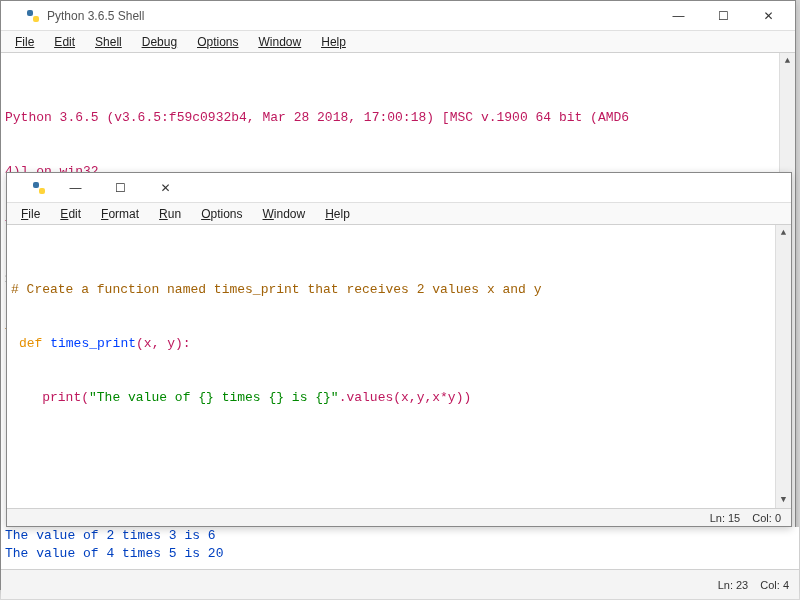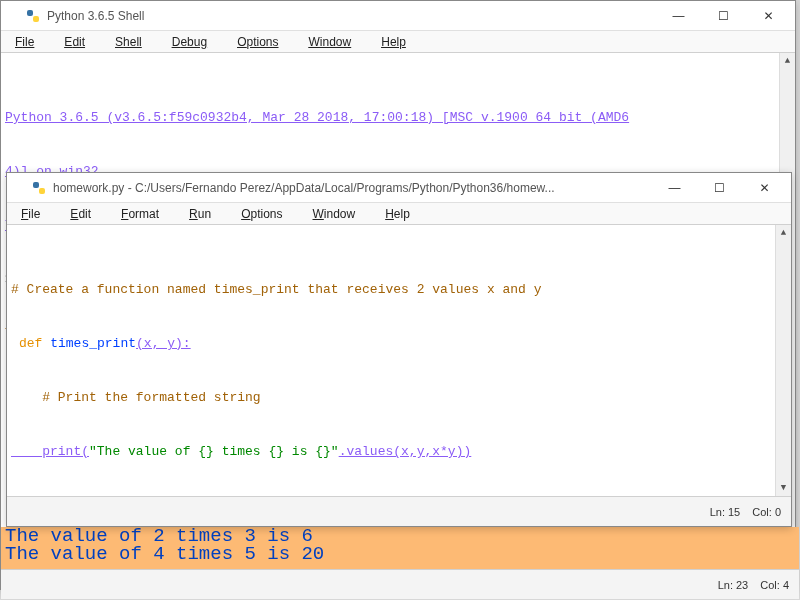--- a/index.html
+++ b/index.html
@@ -45,21 +45,21 @@
     font-size: 12px;
   }
   .menubar {
     height: 22px;
     display: flex;
     align-items: center;
     padding: 0 6px;
     border-bottom: 1px solid #d0d0d0;
     background: #f9f9f9;
     font-size: 12px;
-    gap: 14px;
+    gap: 4px;
   }
   .menu-item {
     padding: 2px 8px;
     color: #222;
     text-decoration: underline;
     text-decoration-color: rgba(0,0,0,0);
   }
   .menu-item::first-letter { text-decoration: underline; }
   .menubar .menu-item { text-decoration: none; }
   .menubar .u { text-decoration: underline; }
@@ -72,24 +72,24 @@
     white-space: pre;
     overflow: hidden;
     position: relative;
     color: #000;
   }
   .code-area .line { white-space: pre; }
   .c-comment { color: #a16207; }
   .c-kw { color: #e69000; margin-left: 8px; }
   .c-def { color: #0040ff; }
   .c-str { color: #008800; }
-  .c-black { color: #8b5cf6; text-decoration: underline; }
+  .c-black { color: #be185d; }
   .c-prompt { color: #333; }
   .statusbar {
-    height: 30px;
+    height: 18px;
     border-top: 1px solid #d0d0d0;
     background: #f4f4f4;
     font-size: 11px;
     color: #333;
     display: flex;
     justify-content: flex-end;
     align-items: center;
     padding: 0 10px;
     gap: 12px;
   }
@@ -112,23 +112,23 @@
   #shell-window {
     left: 0; top: 0; width: 796px; height: 590px;
   }
   #editor-window {
     left: 6px; top: 172px; width: 786px; height: 355px;
     z-index: 2;
   }
   .shell-lower {
     position: absolute;
     left: 1px; right: 1px; top: 527px; height: 54px;
-    background: #fdba74;
+    background: #ffffff;
     font-family: "Courier New", monospace;
-    font-size: 19px;
+    font-size: 13px;
     line-height: 18px;
     padding: 0 4px;
     z-index: 1;
   }
   .shell-lower .line { color: #0040c0; white-space: pre; }
   #shell-status {
     position: absolute;
     left: 1px; right: 1px; bottom: 1px; height: 30px;
     z-index: 1;
   }
@@ -185,21 +185,20 @@
 </div>
 
 <div class="window" id="editor-window">
   <div class="titlebar">
     <span class="py-icon">
       <svg width="16" height="16" viewBox="0 0 16 16">
           <rect x="2" y="2" width="6" height="6" rx="2" fill="#3672a4"></rect>
           <rect x="8" y="8" width="6" height="6" rx="2" fill="#ffd43b"></rect>
         </svg>
     </span>
-    <span class="title">homework.py - C:/Users/Fernando Perez/AppData/Local/Programs/Python/Python36/homew...</span>
     <div class="win-controls">
       <div class="win-btn">—</div>
       <div class="win-btn">☐</div>
       <div class="win-btn close">✕</div>
     </div>
   </div>
   <div class="menubar">
     <span class="menu-item">File</span>
     <span class="menu-item">Edit</span>
     <span class="menu-item">Format</span>
@@ -209,21 +208,20 @@
     <span class="menu-item">Help</span>
   </div>
   <div class="code-area">
     <div class="scrollbar-v">
       <div class="scroll-arrow">▲</div>
       <div class="scroll-track"></div>
       <div class="scroll-arrow">▼</div>
     </div>
     <div class="line c-comment"># Create a function named times_print that receives 2 values x and y</div>
     <div class="line"><span class="c-kw">def</span><span class="c-def"> times_print</span><span class="c-black">(x, y):</span></div>
-    <div class="line c-comment">    # Print the formatted string</div>
     <div class="line"><span class="c-black">    print(</span><span class="c-str">"The value of {} times {} is {}"</span><span class="c-black">.values(x,y,x*y))</span></div>
     <div class="line">&nbsp;</div>
     
     
     
     
     
     
     
     

